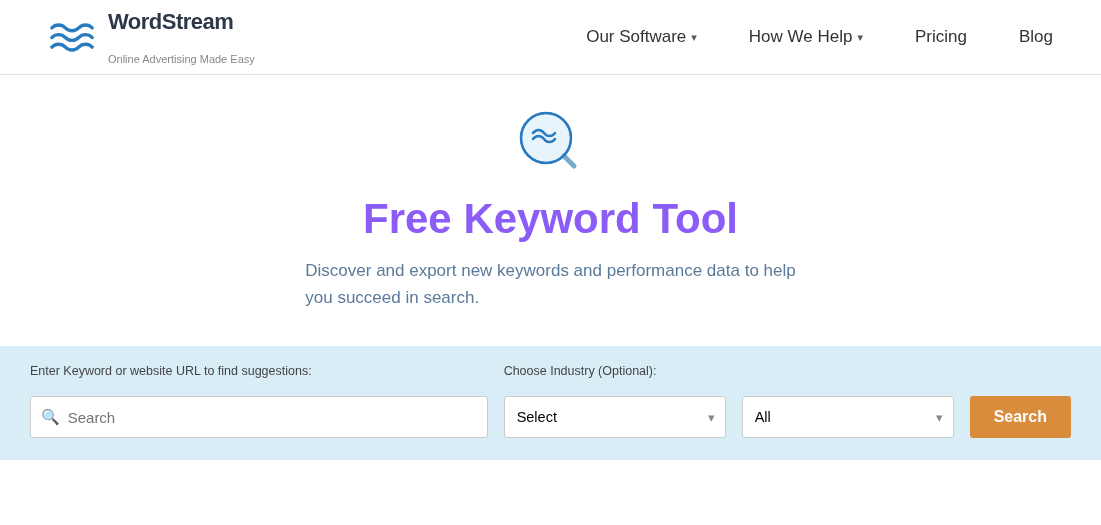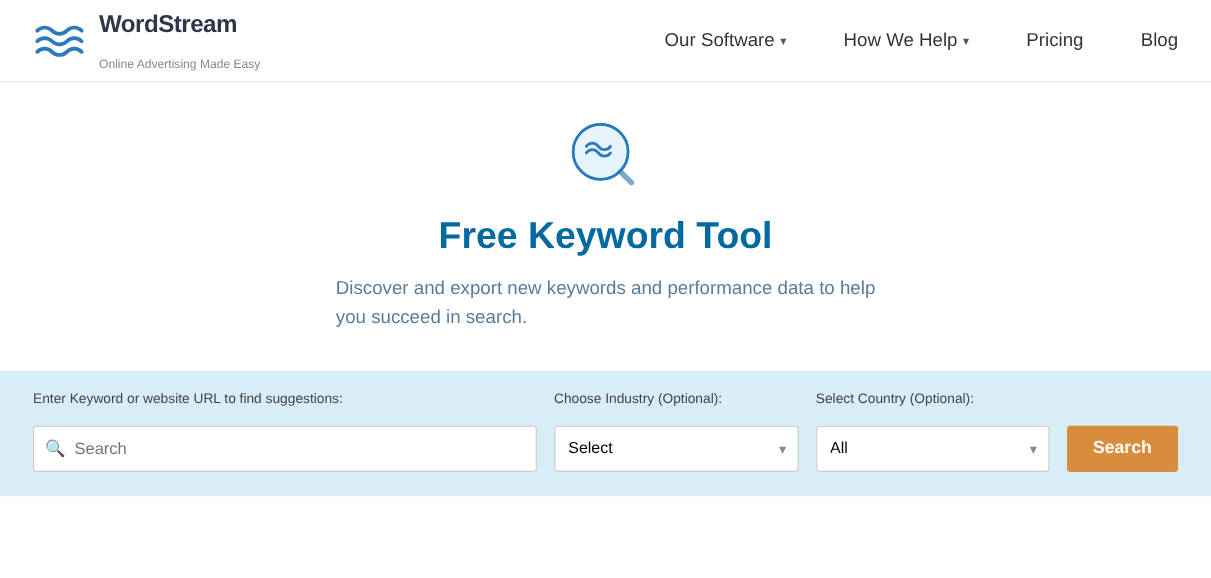--- a/index.html
+++ b/index.html
@@ -2,21 +2,21 @@
 <html><head>
   <meta charset="utf-8">
   <style>
     * { margin: 0; padding: 0; box-sizing: border-box; }
     body { font-family: 'Segoe UI', Arial, sans-serif; background: #fff; width: 1101px; min-height: 525px; overflow-x: hidden; }
 
     
     .header {
       display: flex;
       align-items: center;
-      padding: 0 30px;
+      padding: 0 48px;
       height: 75px;
       border-bottom: 1px solid #e0e0e0;
       background: #fff;
     }
     .logo-area {
       display: flex;
       align-items: center;
       gap: 10px;
       text-decoration: none;
     }
@@ -69,23 +69,23 @@
 
     
     .keyword-icon {
       width: 80px;
       height: 80px;
       margin-bottom: 10px;
     }
 
     
     .page-title {
-      font-size: 34px;
+      font-size: 42px;
       font-weight: 700;
-      color: #0369a1;
+      color: #8b5cf6;
       margin-bottom: 14px;
       text-align: center;
     }
     .page-subtitle {
       font-size: 17px;
       color: #5a7a9a;
       line-height: 1.6;
       max-width: 540px;
       margin-bottom: 35px;
     }
@@ -248,21 +248,20 @@
     <label class="field-label">Choose Industry (Optional):</label>
     <div class="select-wrapper">
       <select class="custom-select">
         <option>Select</option>
       </select>
       <span class="select-arrow">▾</span>
     </div>
   </div>
 
   <div class="field-group">
-    <label class="field-label">Select Country (Optional):</label>
     <div class="select-wrapper">
       <select class="custom-select country-select">
         <option>All</option>
       </select>
       <span class="select-arrow">▾</span>
     </div>
   </div>
 
   <button class="search-btn">Search</button>
 </section>

